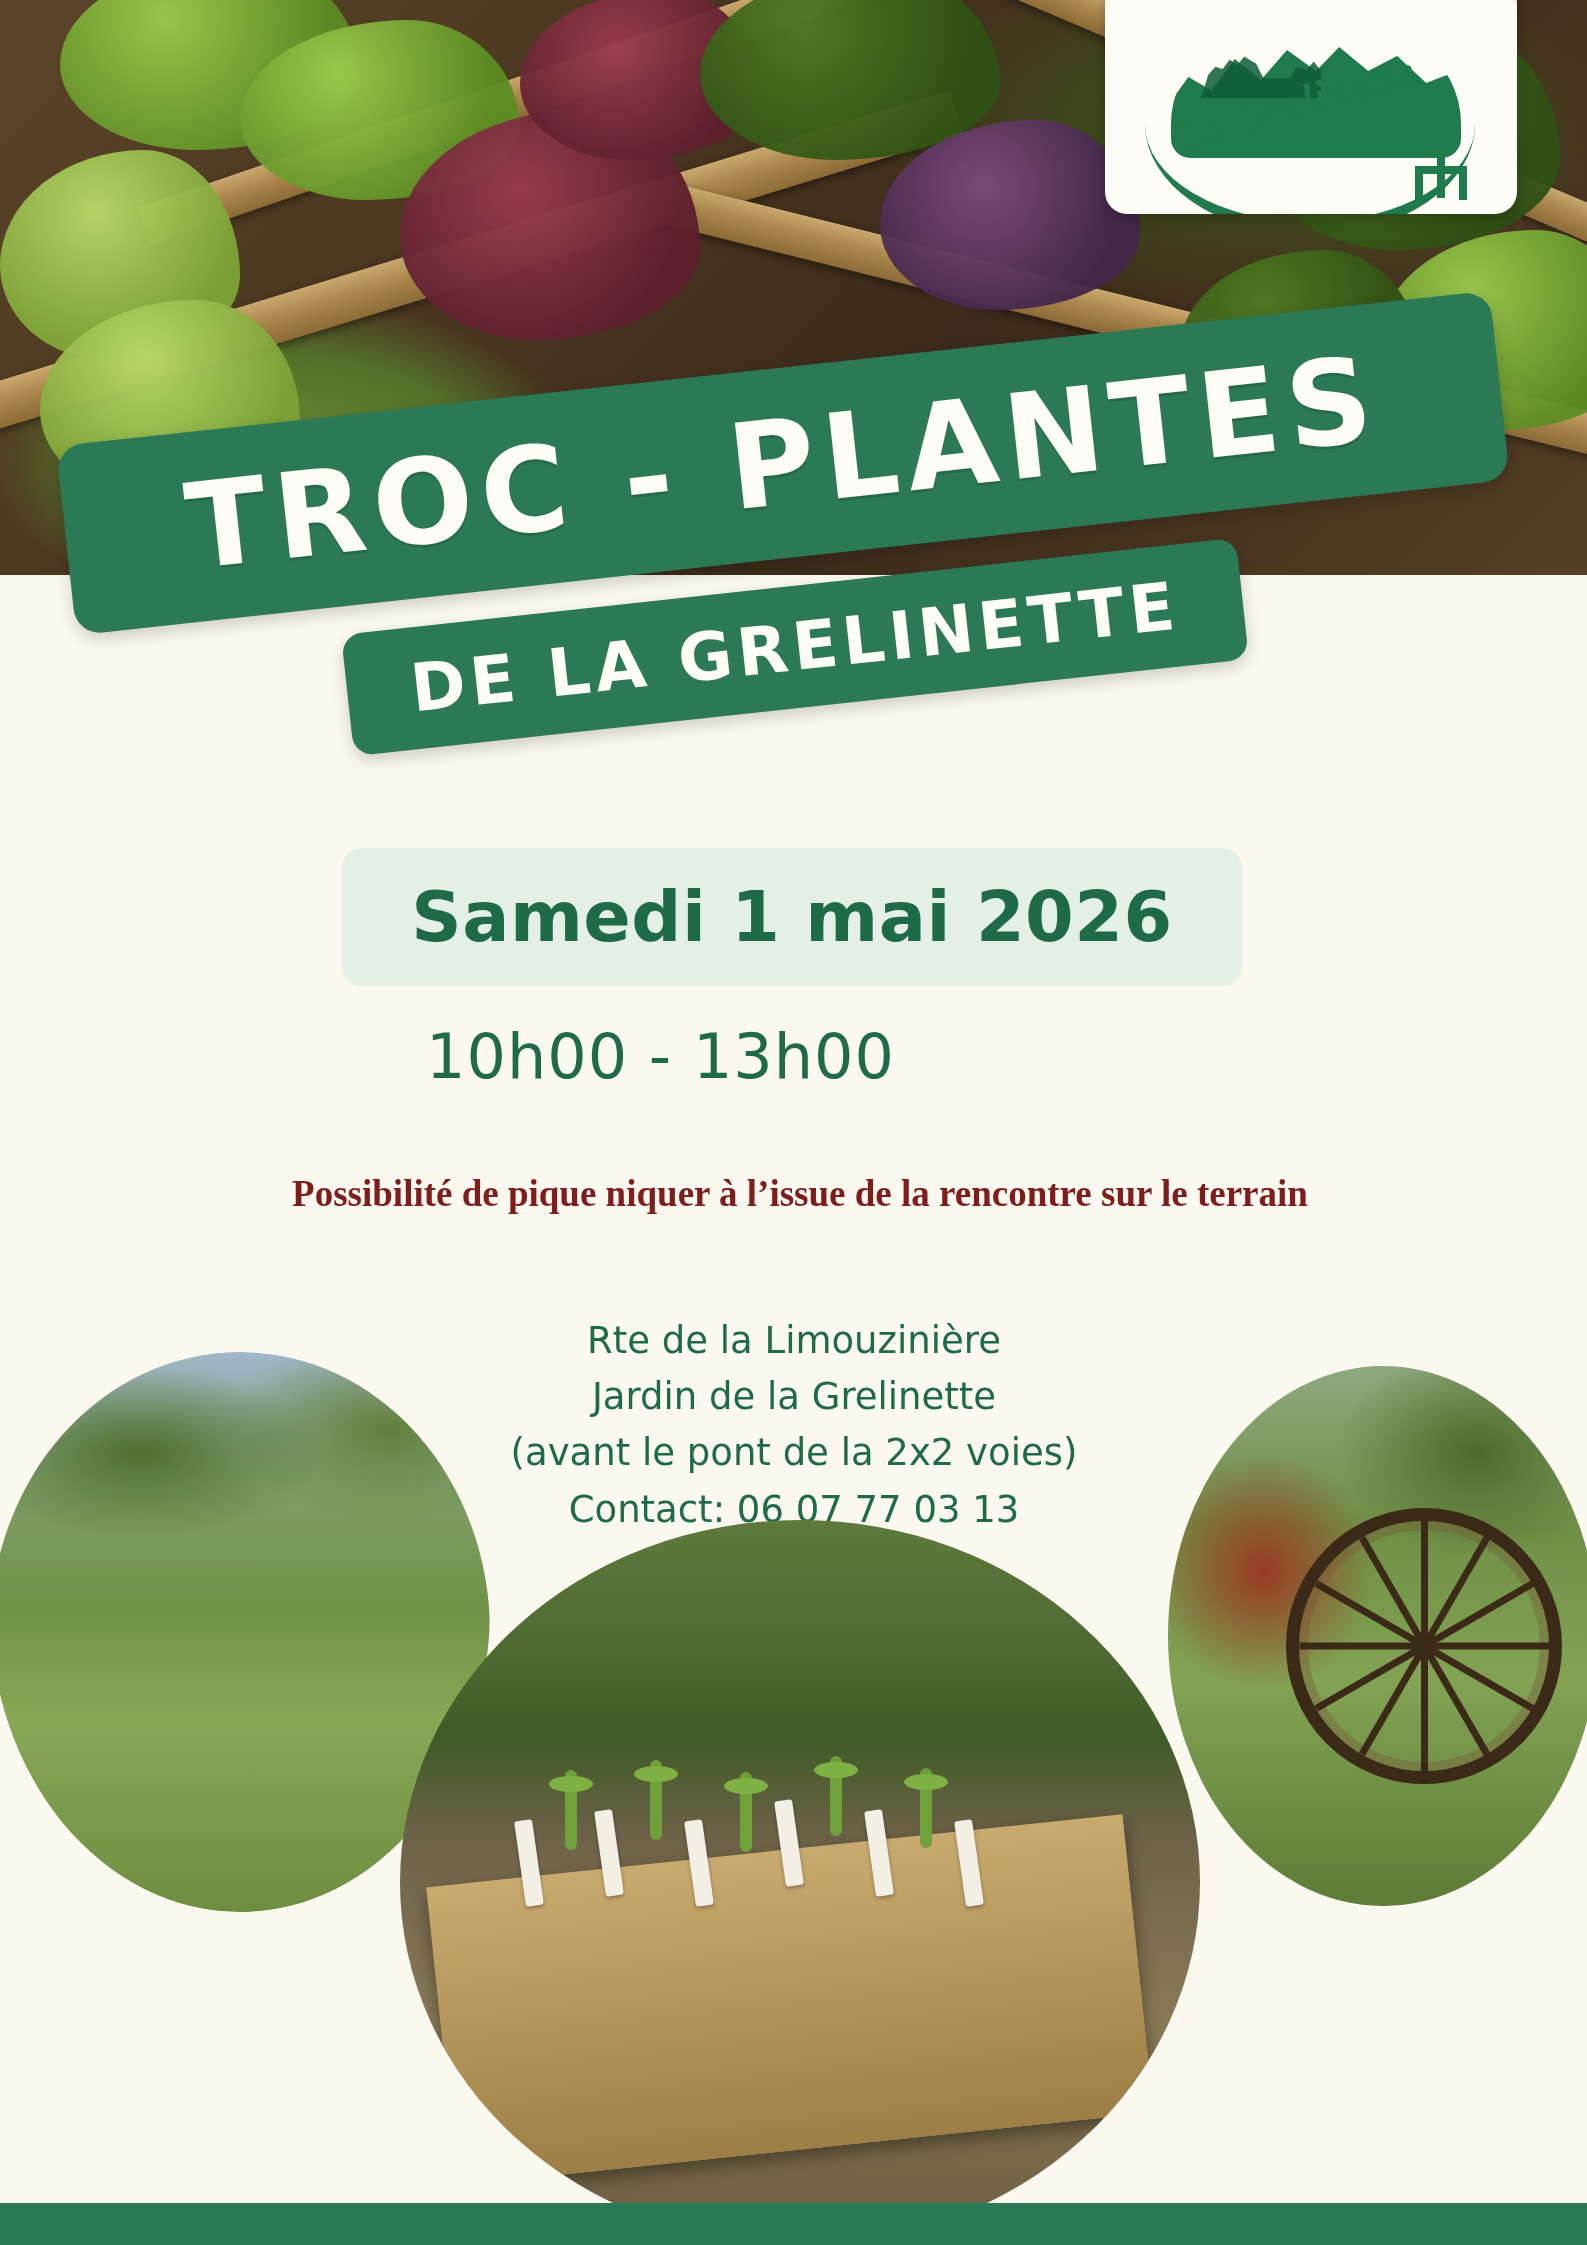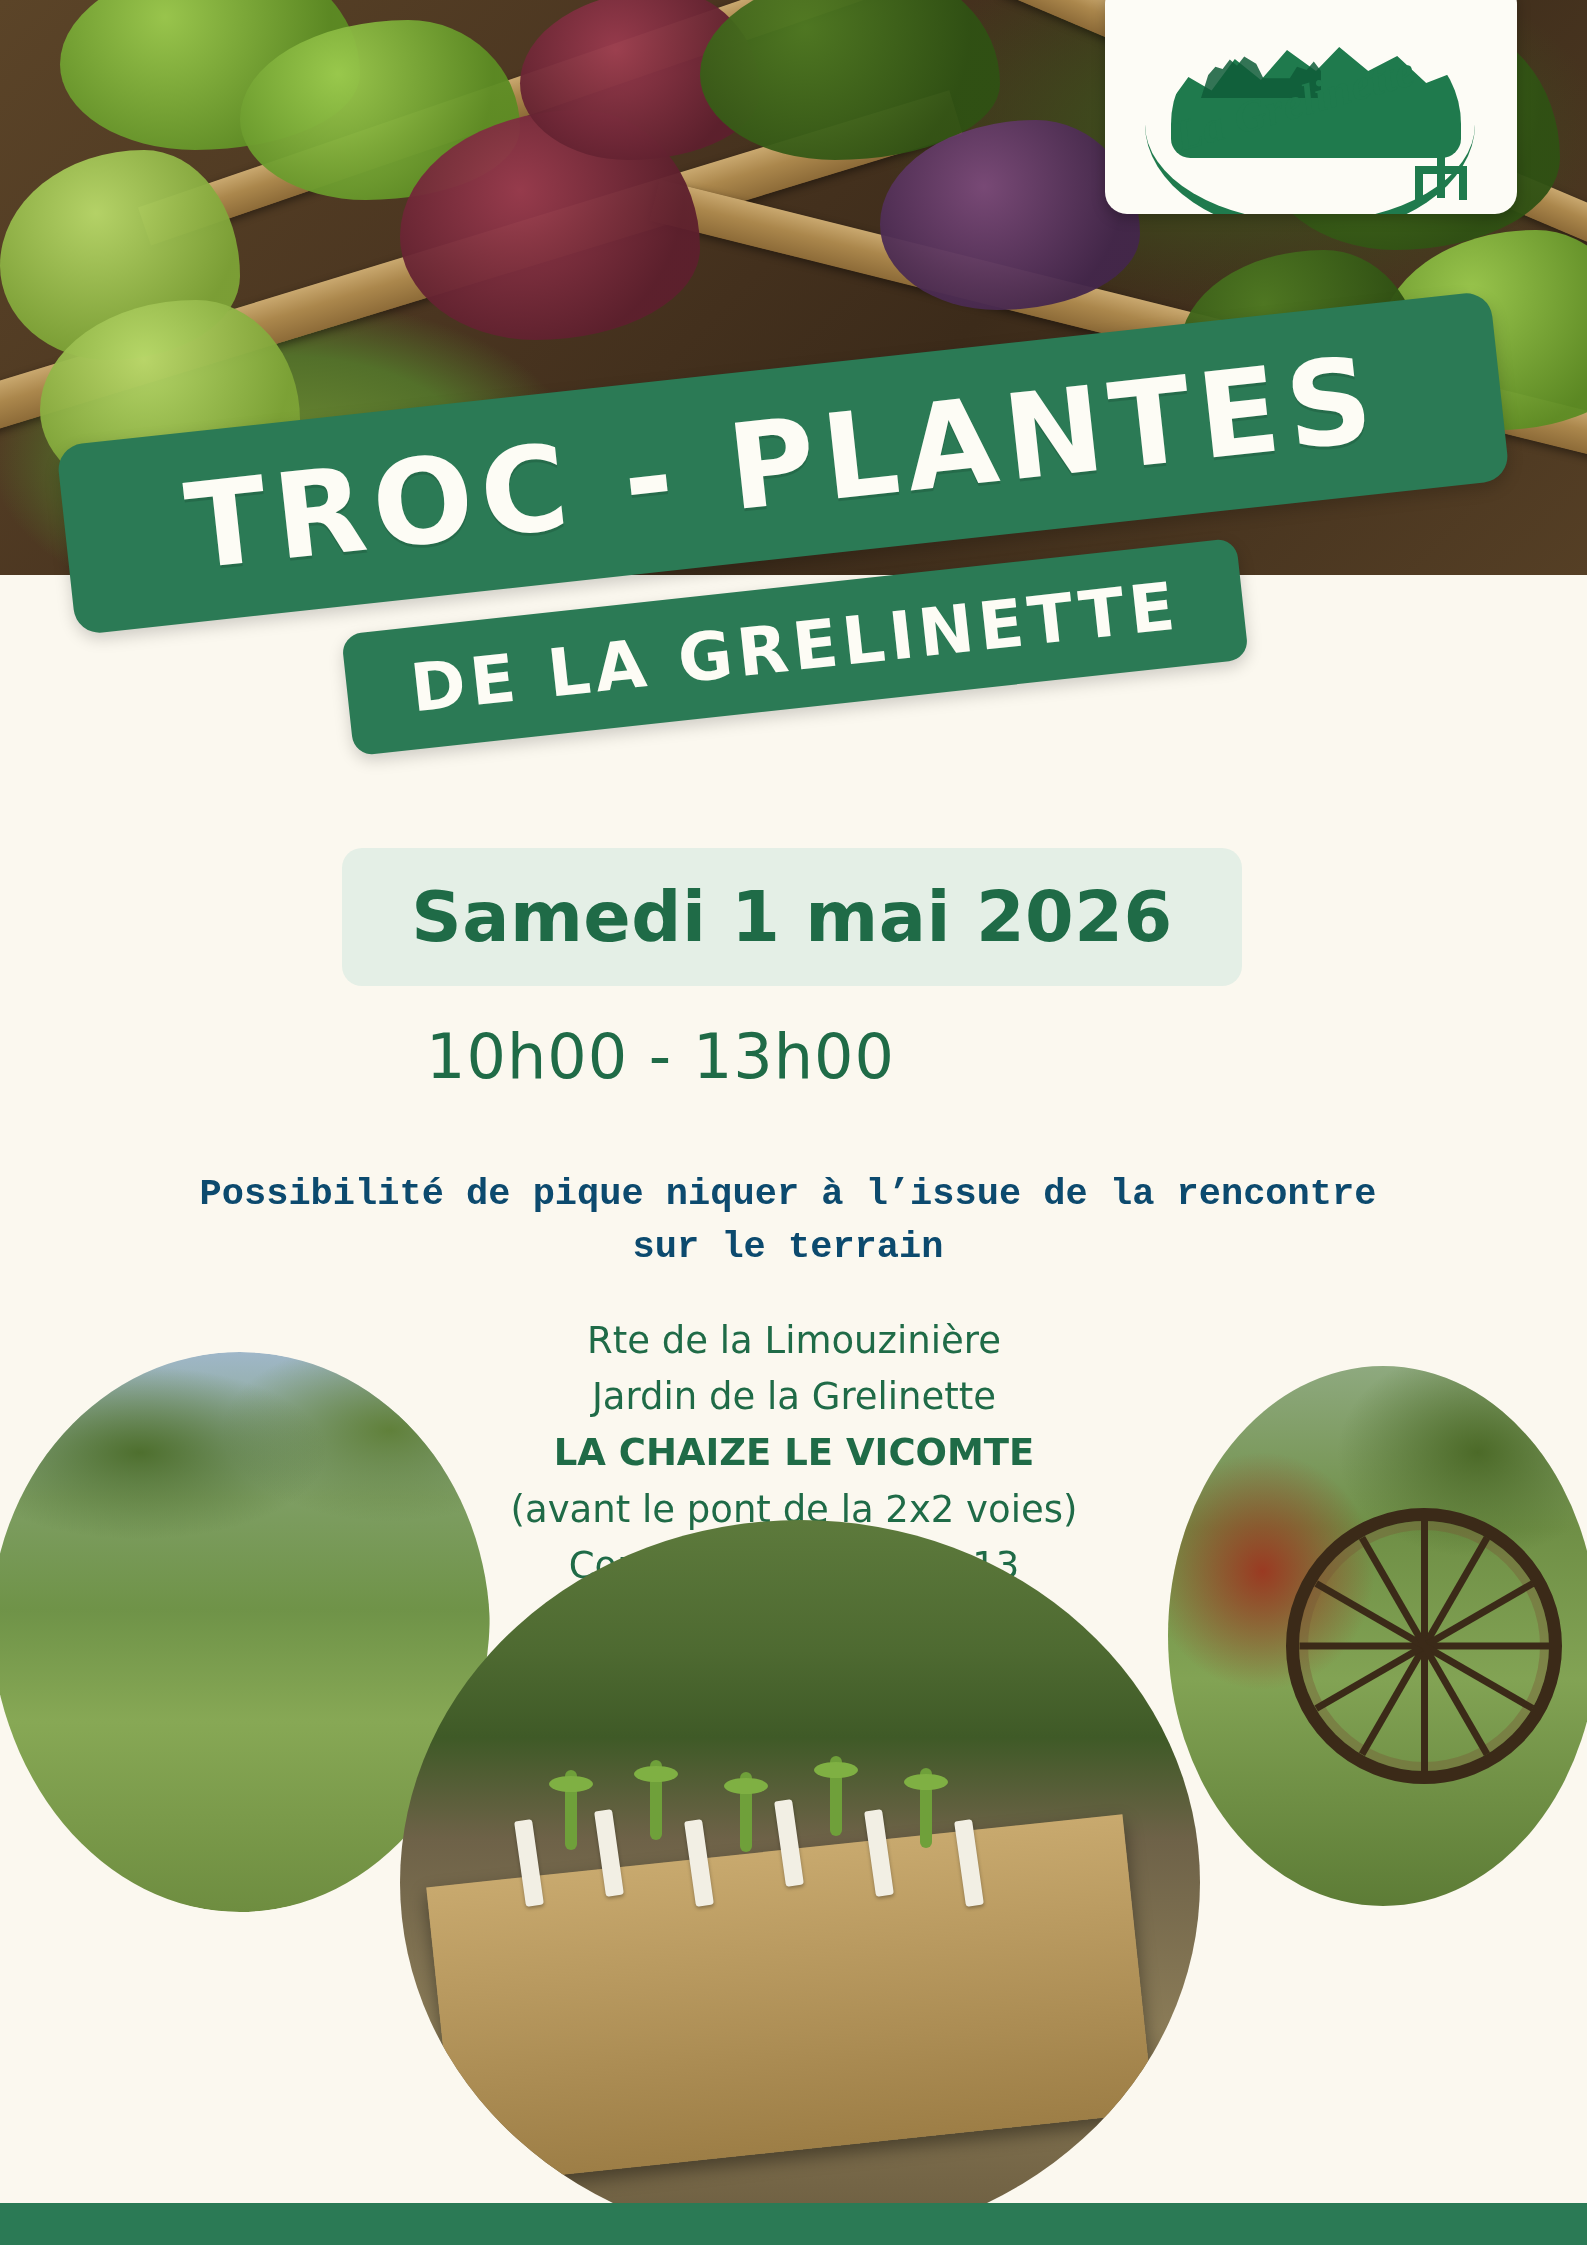--- a/index.html
+++ b/index.html
@@ -195,28 +195,28 @@
     left: 0; top: 1020px;
     width: 1321px;
     text-align: center;
     color: #1f6b47;
     font-size: 62px;
     font-family: "DejaVu Sans", sans-serif;
     letter-spacing: 1px;
   }
   .picnic {
     position: absolute;
-    left: 188px; top: 1168px;
+    left: 200px; top: 1168px;
     width: 1200px;
     text-align: center;
-    color: #0c4a6e;
+    color: #7f1d1d;
     font-size: 37px;
     font-weight: bold;
     line-height: 1.42;
-    font-family: Liberation Mono, monospace;
+    font-family: Liberation Serif, serif;
   }
   .address {
     position: absolute;
     left: 294px; top: 1313px;
     width: 1000px;
     text-align: center;
     color: #1f6b47;
     font-size: 37px;
     line-height: 1.52;
     font-family: "DejaVu Sans", sans-serif;
@@ -364,21 +364,20 @@
   <span>Samedi 1 mai 2026</span>
 </div>
 
 <div class="time">10h00 - 13h00</div>
 
 <div class="picnic">Possibilité de pique niquer à l’issue de la rencontre sur le terrain</div>
 
 <div class="address">
   <div>Rte de la Limouzinière</div>
   <div>Jardin de la Grelinette</div>
-  <div class="strong">LA CHAIZE LE VICOMTE</div>
   <div>(avant le pont de la 2x2 voies)</div>
   <div>Contact: 06 07 77 03 13</div>
 </div>
 
 <div class="blob blob-left">
   <div class="img"></div>
 </div>
 
 <div class="blob blob-right">
   <div class="img">

